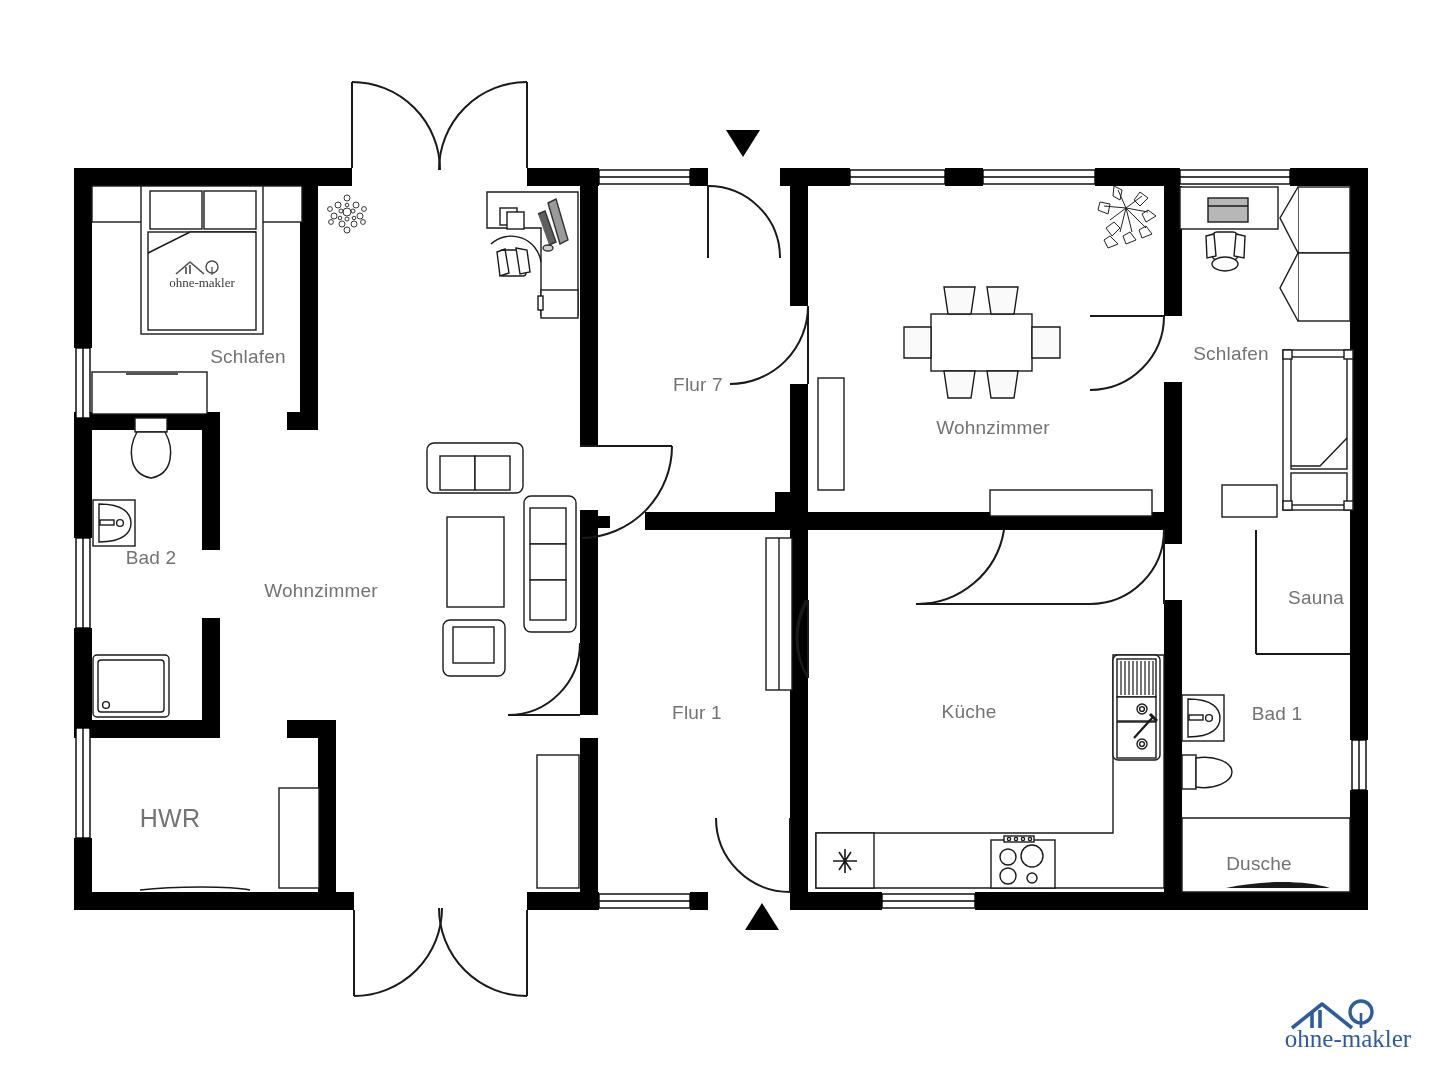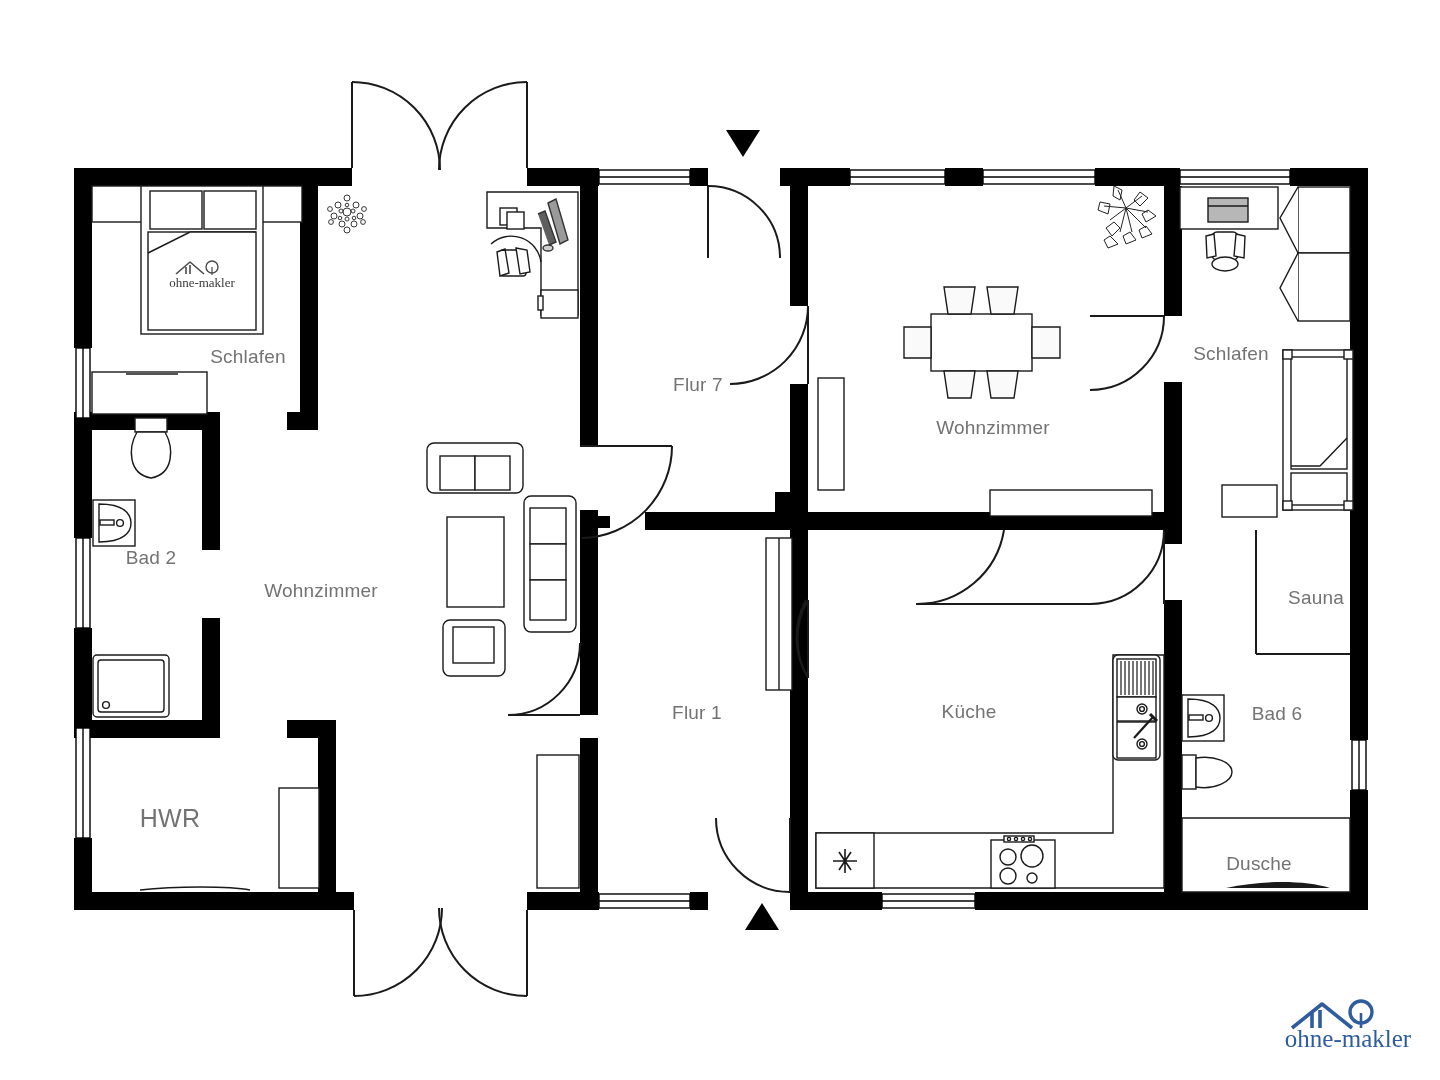--- a/index.html
+++ b/index.html
@@ -500,21 +500,21 @@
   <div class="room-label" style="left:248px; top:357px;">Schlafen</div>
   <div class="room-label" style="left:151px; top:558px;">Bad 2</div>
   <div class="room-label" style="left:321px; top:591px;">Wohnzimmer</div>
   <div class="room-label" style="left:170px; top:818px; font-size:25px;">HWR</div>
   <div class="room-label" style="left:698px; top:385px;">Flur 7</div>
   <div class="room-label" style="left:697px; top:713px;">Flur 1</div>
   <div class="room-label" style="left:993px; top:428px;">Wohnzimmer</div>
   <div class="room-label" style="left:969px; top:712px;">Küche</div>
   <div class="room-label" style="left:1231px; top:354px;">Schlafen</div>
   <div class="room-label" style="left:1316px; top:598px;">Sauna</div>
-  <div class="room-label" style="left:1277px; top:714px;">Bad 6</div>
+  <div class="room-label" style="left:1277px; top:714px;">Bad 1</div>
   <div class="room-label" style="left:1259px; top:864px;text-align:center;">Dusche</div>
 
   <div class="bed-watermark">
     <div class="wm-word">ohne-makler</div>
   </div>
 
   <div class="brand-logo">
     <div class="brand-word">ohne-makler</div>
   </div>
 

